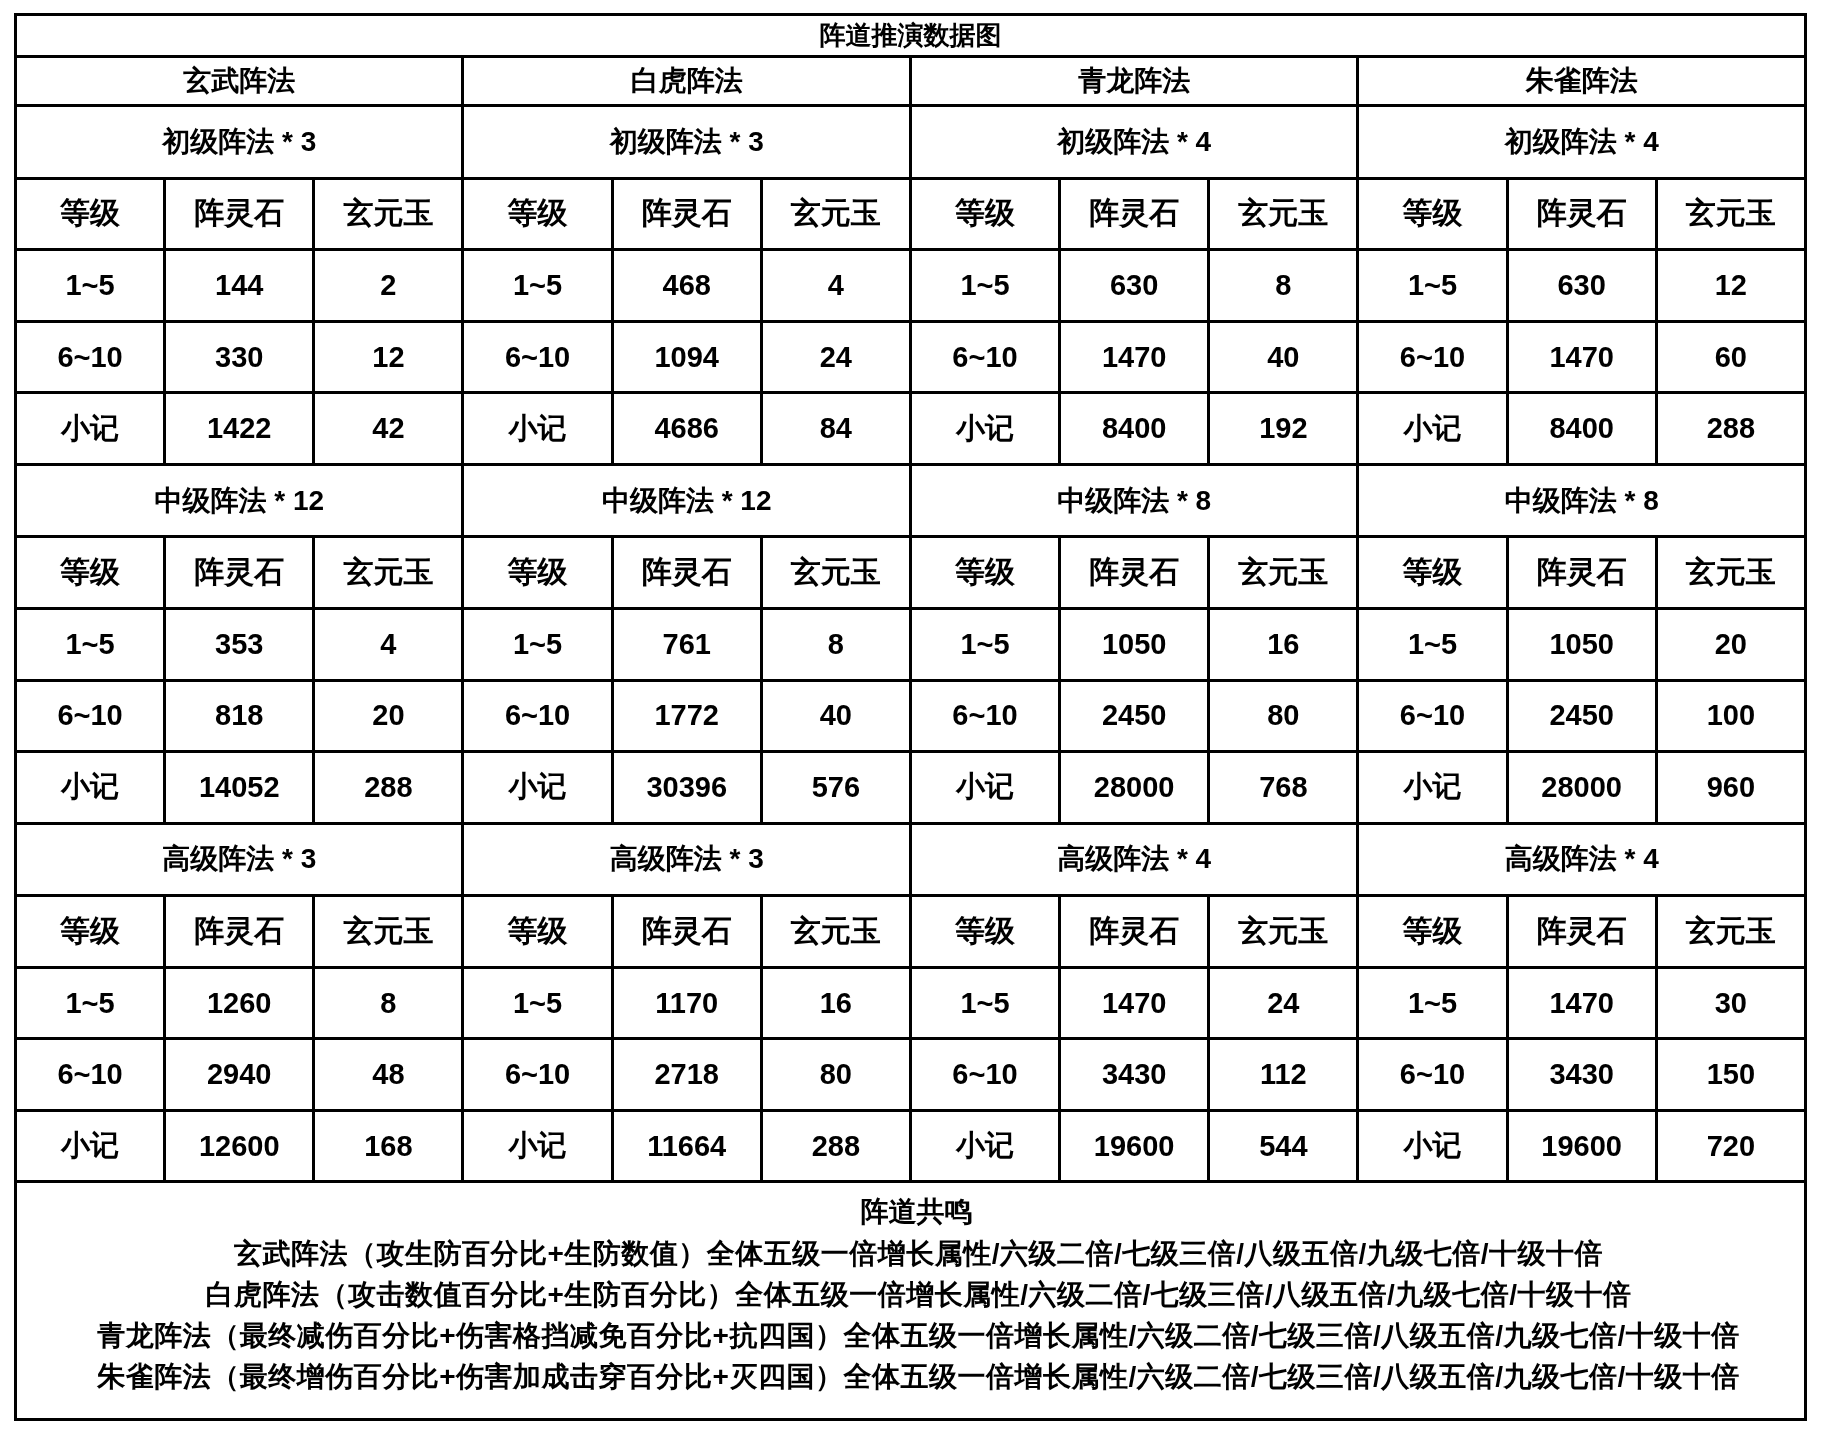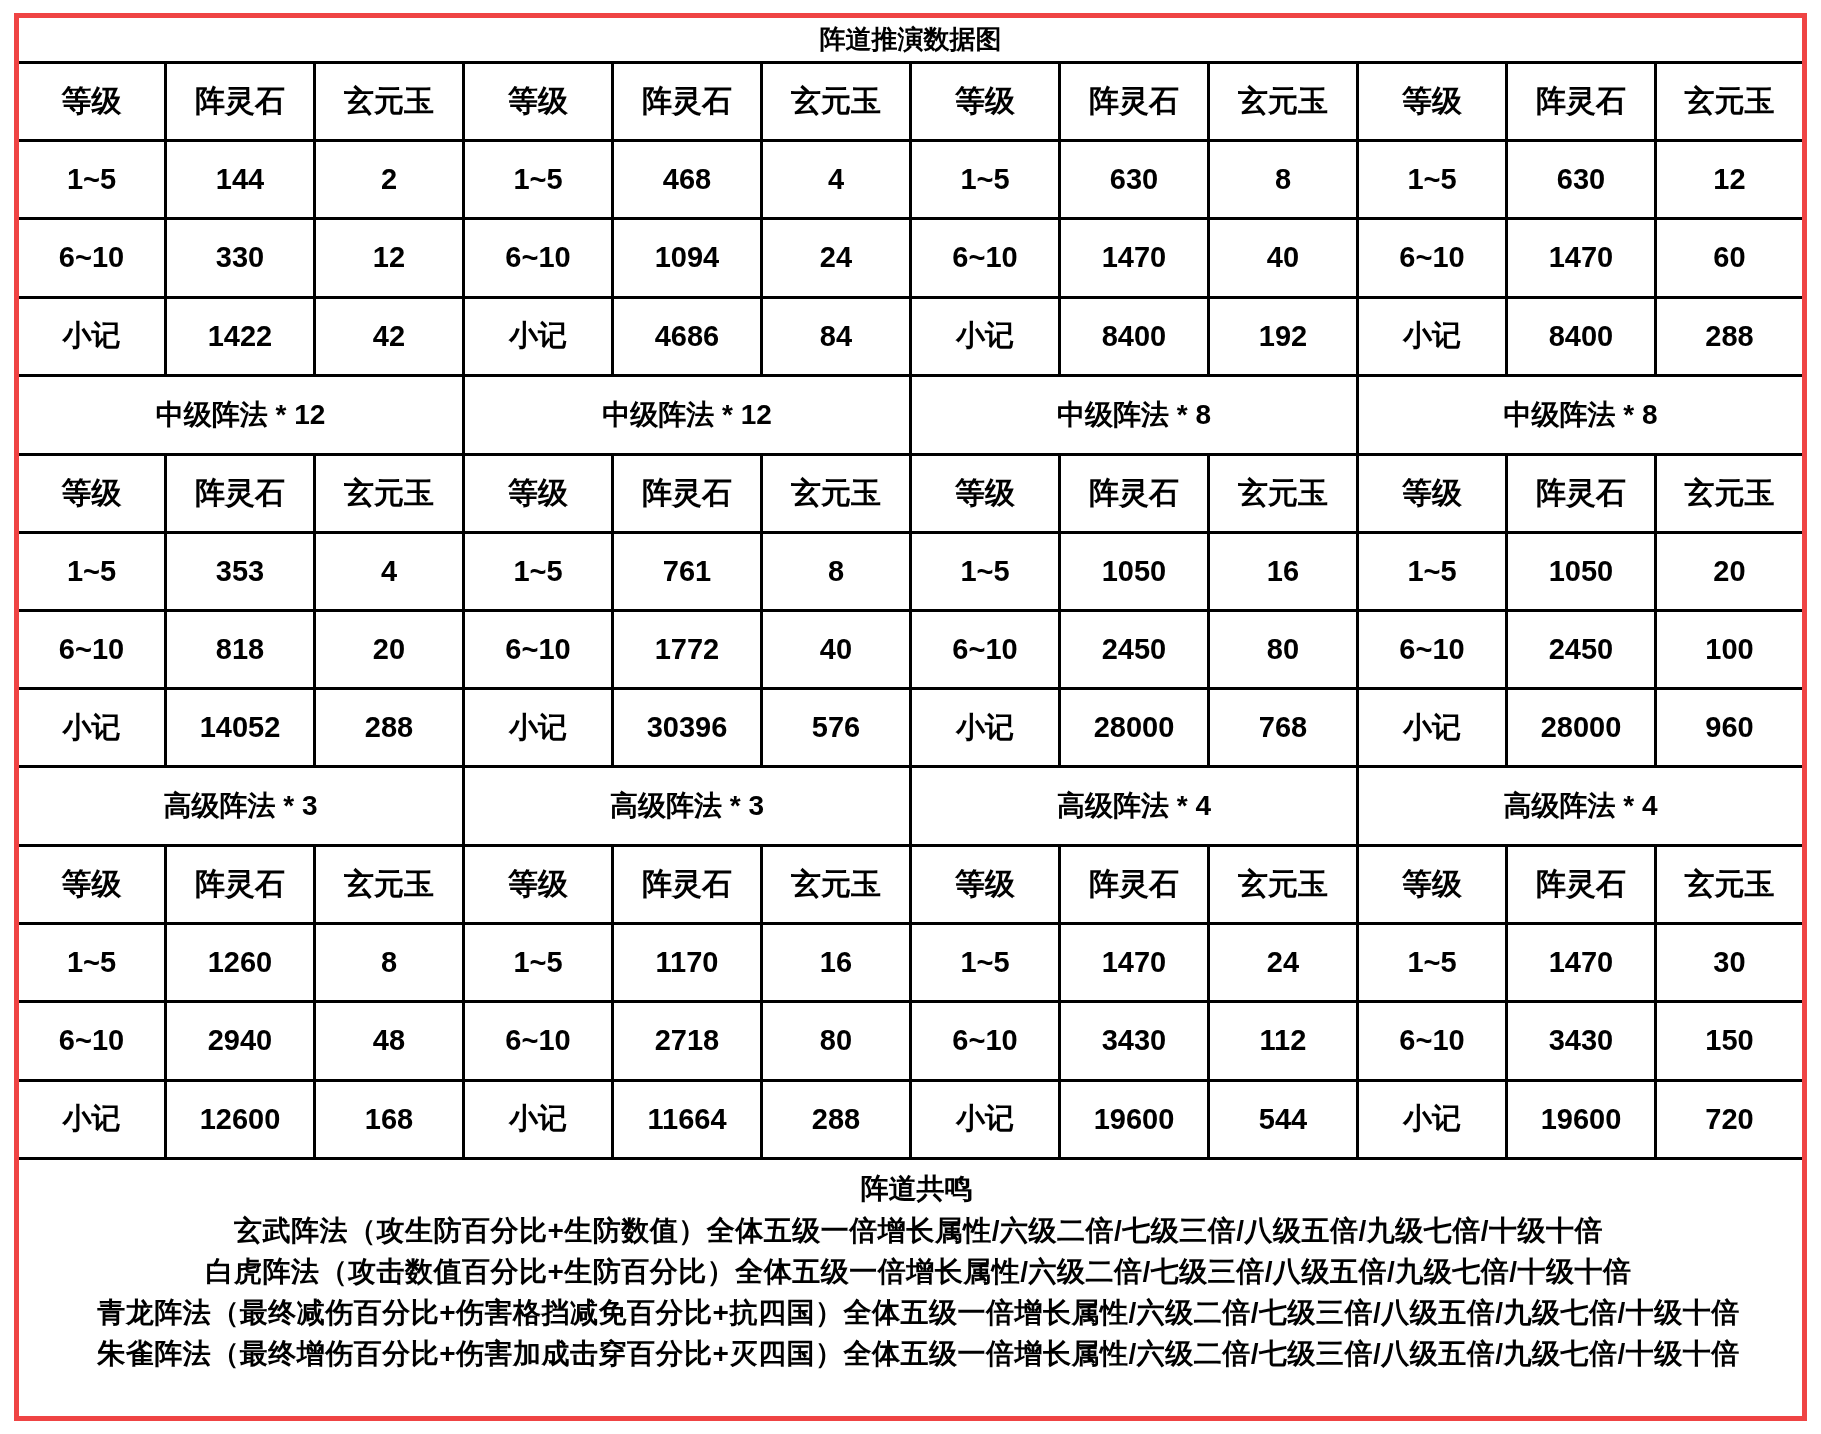--- a/index.html
+++ b/index.html
@@ -13,21 +13,21 @@
     box-sizing: border-box;
     padding: 13px 14px;
     font-family: "Liberation Sans", "DejaVu Sans", sans-serif;
     color: #000000;
   }
   table.sheet {
     width: 100%;
     height: 100%;
     border-collapse: collapse;
     table-layout: fixed;
-    border: 5px solid #ef4444;
+    border: 3px solid #ef4444;
   }
   table.sheet td {
     border: 3px solid #000000;
     text-align: center;
     vertical-align: middle;
     font-weight: 700;
     font-size: 29px;
     padding: 0;
     overflow: hidden;
     white-space: nowrap;
@@ -61,21 +61,33 @@
       <col>
       <col>
   </colgroup>
 
   <tbody>
       <tr class="r-title">
     <td colspan="12">阵道推演数据图</td>
   </tr>
 
 
-
+  <tr class="r-name">
+    <td colspan="3">玄武阵法</td>
+    <td colspan="3">白虎阵法</td>
+    <td colspan="3">青龙阵法</td>
+    <td colspan="3">朱雀阵法</td>
+  </tr>
+
+  <tr class="r-sec">
+    <td colspan="3">初级阵法 * 3</td>
+    <td colspan="3">初级阵法 * 3</td>
+    <td colspan="3">初级阵法 * 4</td>
+    <td colspan="3">初级阵法 * 4</td>
+  </tr>
   <tr class="r-head">
     <td>等级</td>
     <td>阵灵石</td>
     <td>玄元玉</td>
     <td>等级</td>
     <td>阵灵石</td>
     <td>玄元玉</td>
     <td>等级</td>
     <td>阵灵石</td>
     <td>玄元玉</td>

